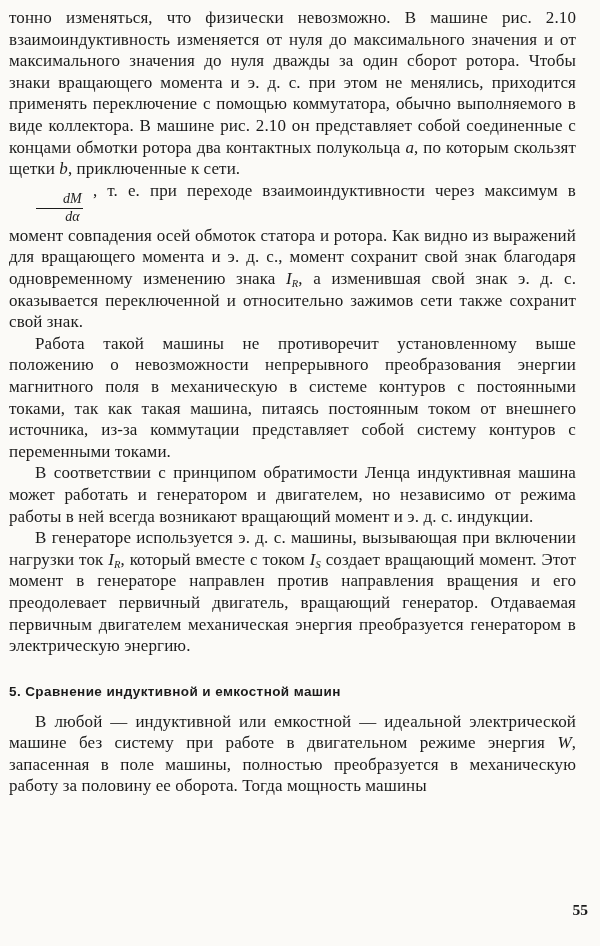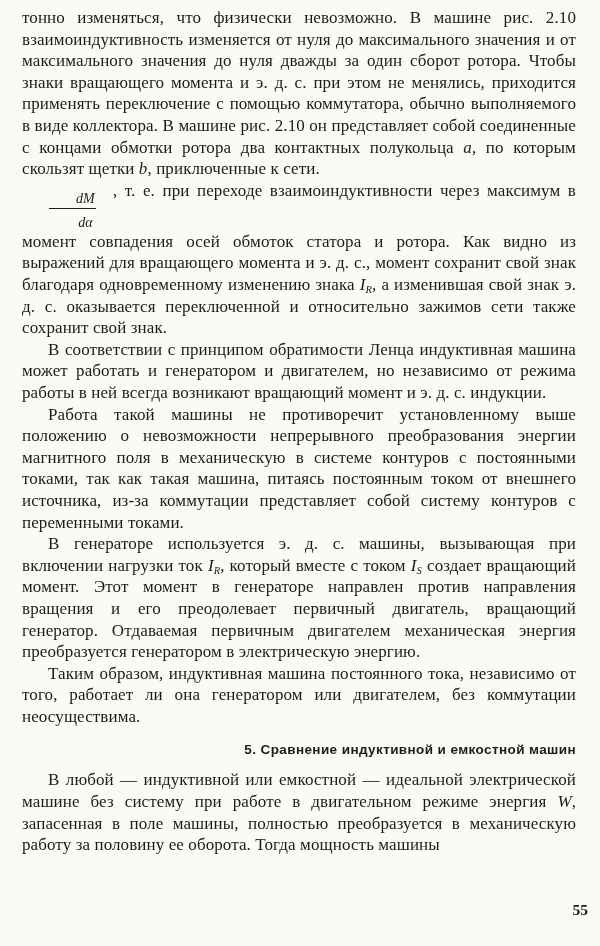--- a/index.html
+++ b/index.html
@@ -6,21 +6,21 @@
   body {
     width: 600px; height: 946px;
     background: #fbfaf7;
     color: #1b1b1b;
     font-family: "Liberation Serif", serif;
     position: relative;
     overflow: hidden;
   }
   .page {
     position: absolute; inset: 0;
-    padding: 7px 24px 0 22px;
+    padding: 7px 24px 0 9px;
     box-sizing: border-box;
   }
   .para {
     margin: 0;
     font-size: 17px;
     line-height: 21.6px;
     text-align: justify;
     letter-spacing: 0.1px;
   }
   .para.indent { text-indent: 26px; }
@@ -34,33 +34,32 @@
   }
   
   .dfrac {
     display: inline-flex;
     flex-direction: column;
     align-items: center;
     vertical-align: -0.55em;
     font-style: italic;
     font-size: 14px;
     line-height: 1.05;
-    margin: 0 17px 0 1px;
-    gap: 6px;
+    margin: 0 10px 0 1px;
   }
   .df-num { border-bottom: 1px solid #1b1b1b; padding: 0 1px 1px; }
   .df-den { padding-top: 1px; }
   
   .section-heading {
     font-family: "Liberation Sans", sans-serif;
     font-weight: bold;
     font-size: 13.5px;
     letter-spacing: 0.4px;
-    text-align: right;
-    margin: 15px 0 12px 0;
+    text-align: left;
+    margin: 27px 0 12px 0;
   }
   .page-number {
     position: absolute;
     right: 12px;
     top: 901px;
     font-size: 15.5px;
     font-weight: bold;
     font-family: "Liberation Serif", serif;
   }
 </style>
@@ -68,24 +67,23 @@
 <body>
 
 <div class="page">
 
   <div>
       <p class="para"><span>тонно изменяться, что физически невозможно. В машине рис. 2.10 взаимоиндуктивность изменяется от нуля до максимального значения и от максимального значения до нуля дважды за один сборот ротора. Чтобы знаки вращающего момента и э. д. с. при этом не менялись, приходится применять переключение с помощью коммутатора, обычно выполняемого в виде коллектора. В машине рис. 2.10 он представляет собой соединенные с концами обмотки ротора два контактных полукольца </span><span class="it">a</span><span>, по которым скользят щетки </span><span class="it">b</span><span>, приключенные к сети.</span></p>
       <p class="para indent"><span class="dfrac">
           <span class="df-num">dM</span>
           <span class="df-den">dα</span>
         </span><span>, т. е. при переходе взаимоиндуктивности через максимум в момент совпадения осей обмоток статора и ротора. Как видно из выражений для вращающего момента и э. д. с., момент сохранит свой знак благодаря одновременному изменению знака </span><span class="it">I<span class="sb">R</span></span><span>, а изменившая свой знак э. д. с. оказывается переключенной и относительно зажимов сети также сохранит свой знак.</span></p>
+      <p class="para indent"><span>Работа такой машины не противоречит установленному выше положению о невозможности непрерывного преобразования энергии магнитного поля в механическую в системе контуров с постоянными токами, так как такая машина, питаясь постоянным током от внешнего источника, из-за коммутации представляет собой систему контуров с переменными токами.</span></p>
       <p class="para indent"><span>В соответствии с принципом обратимости Ленца индуктивная машина может работать и генератором и двигателем, но независимо от режима работы в ней всегда возникают вращающий момент и э. д. с. индукции.</span></p>
-      <p class="para indent"><span>Работа такой машины не противоречит установленному выше положению о невозможности непрерывного преобразования энергии магнитного поля в механическую в системе контуров с постоянными токами, так как такая машина, питаясь постоянным током от внешнего источника, из-за коммутации представляет собой систему контуров с переменными токами.</span></p>
       <p class="para indent"><span>В генераторе используется э. д. с. машины, вызывающая при включении нагрузки ток </span><span class="it">I<span class="sb">R</span></span><span>, который вместе с током </span><span class="it">I<span class="sb">S</span></span><span> создает вращающий момент. Этот момент в генераторе направлен против направления вращения и его преодолевает первичный двигатель, вращающий генератор. Отдаваемая первичным двигателем механическая энергия преобразуется генератором в электрическую энергию.</span></p>
-      <p class="para indent"><span>Таким образом, индуктивная машина постоянного тока, независимо от того, работает ли она генератором или двигателем, без коммутации неосуществима.</span></p>
     </div>
 
   <h2 class="section-heading">5. Сравнение индуктивной и емкостной машин</h2>
 
   <div>
       <p class="para indent"><span>В любой — индуктивной или емкостной — идеальной электрической машине без систему при работе в двигательном режиме энергия </span><span class="it">W</span><span>, запасенная в поле машины, полностью преобразуется в механическую работу за половину ее оборота. Тогда мощность машины</span></p>
     </div>
 
   <div class="page-number">55</div>
 </div>

